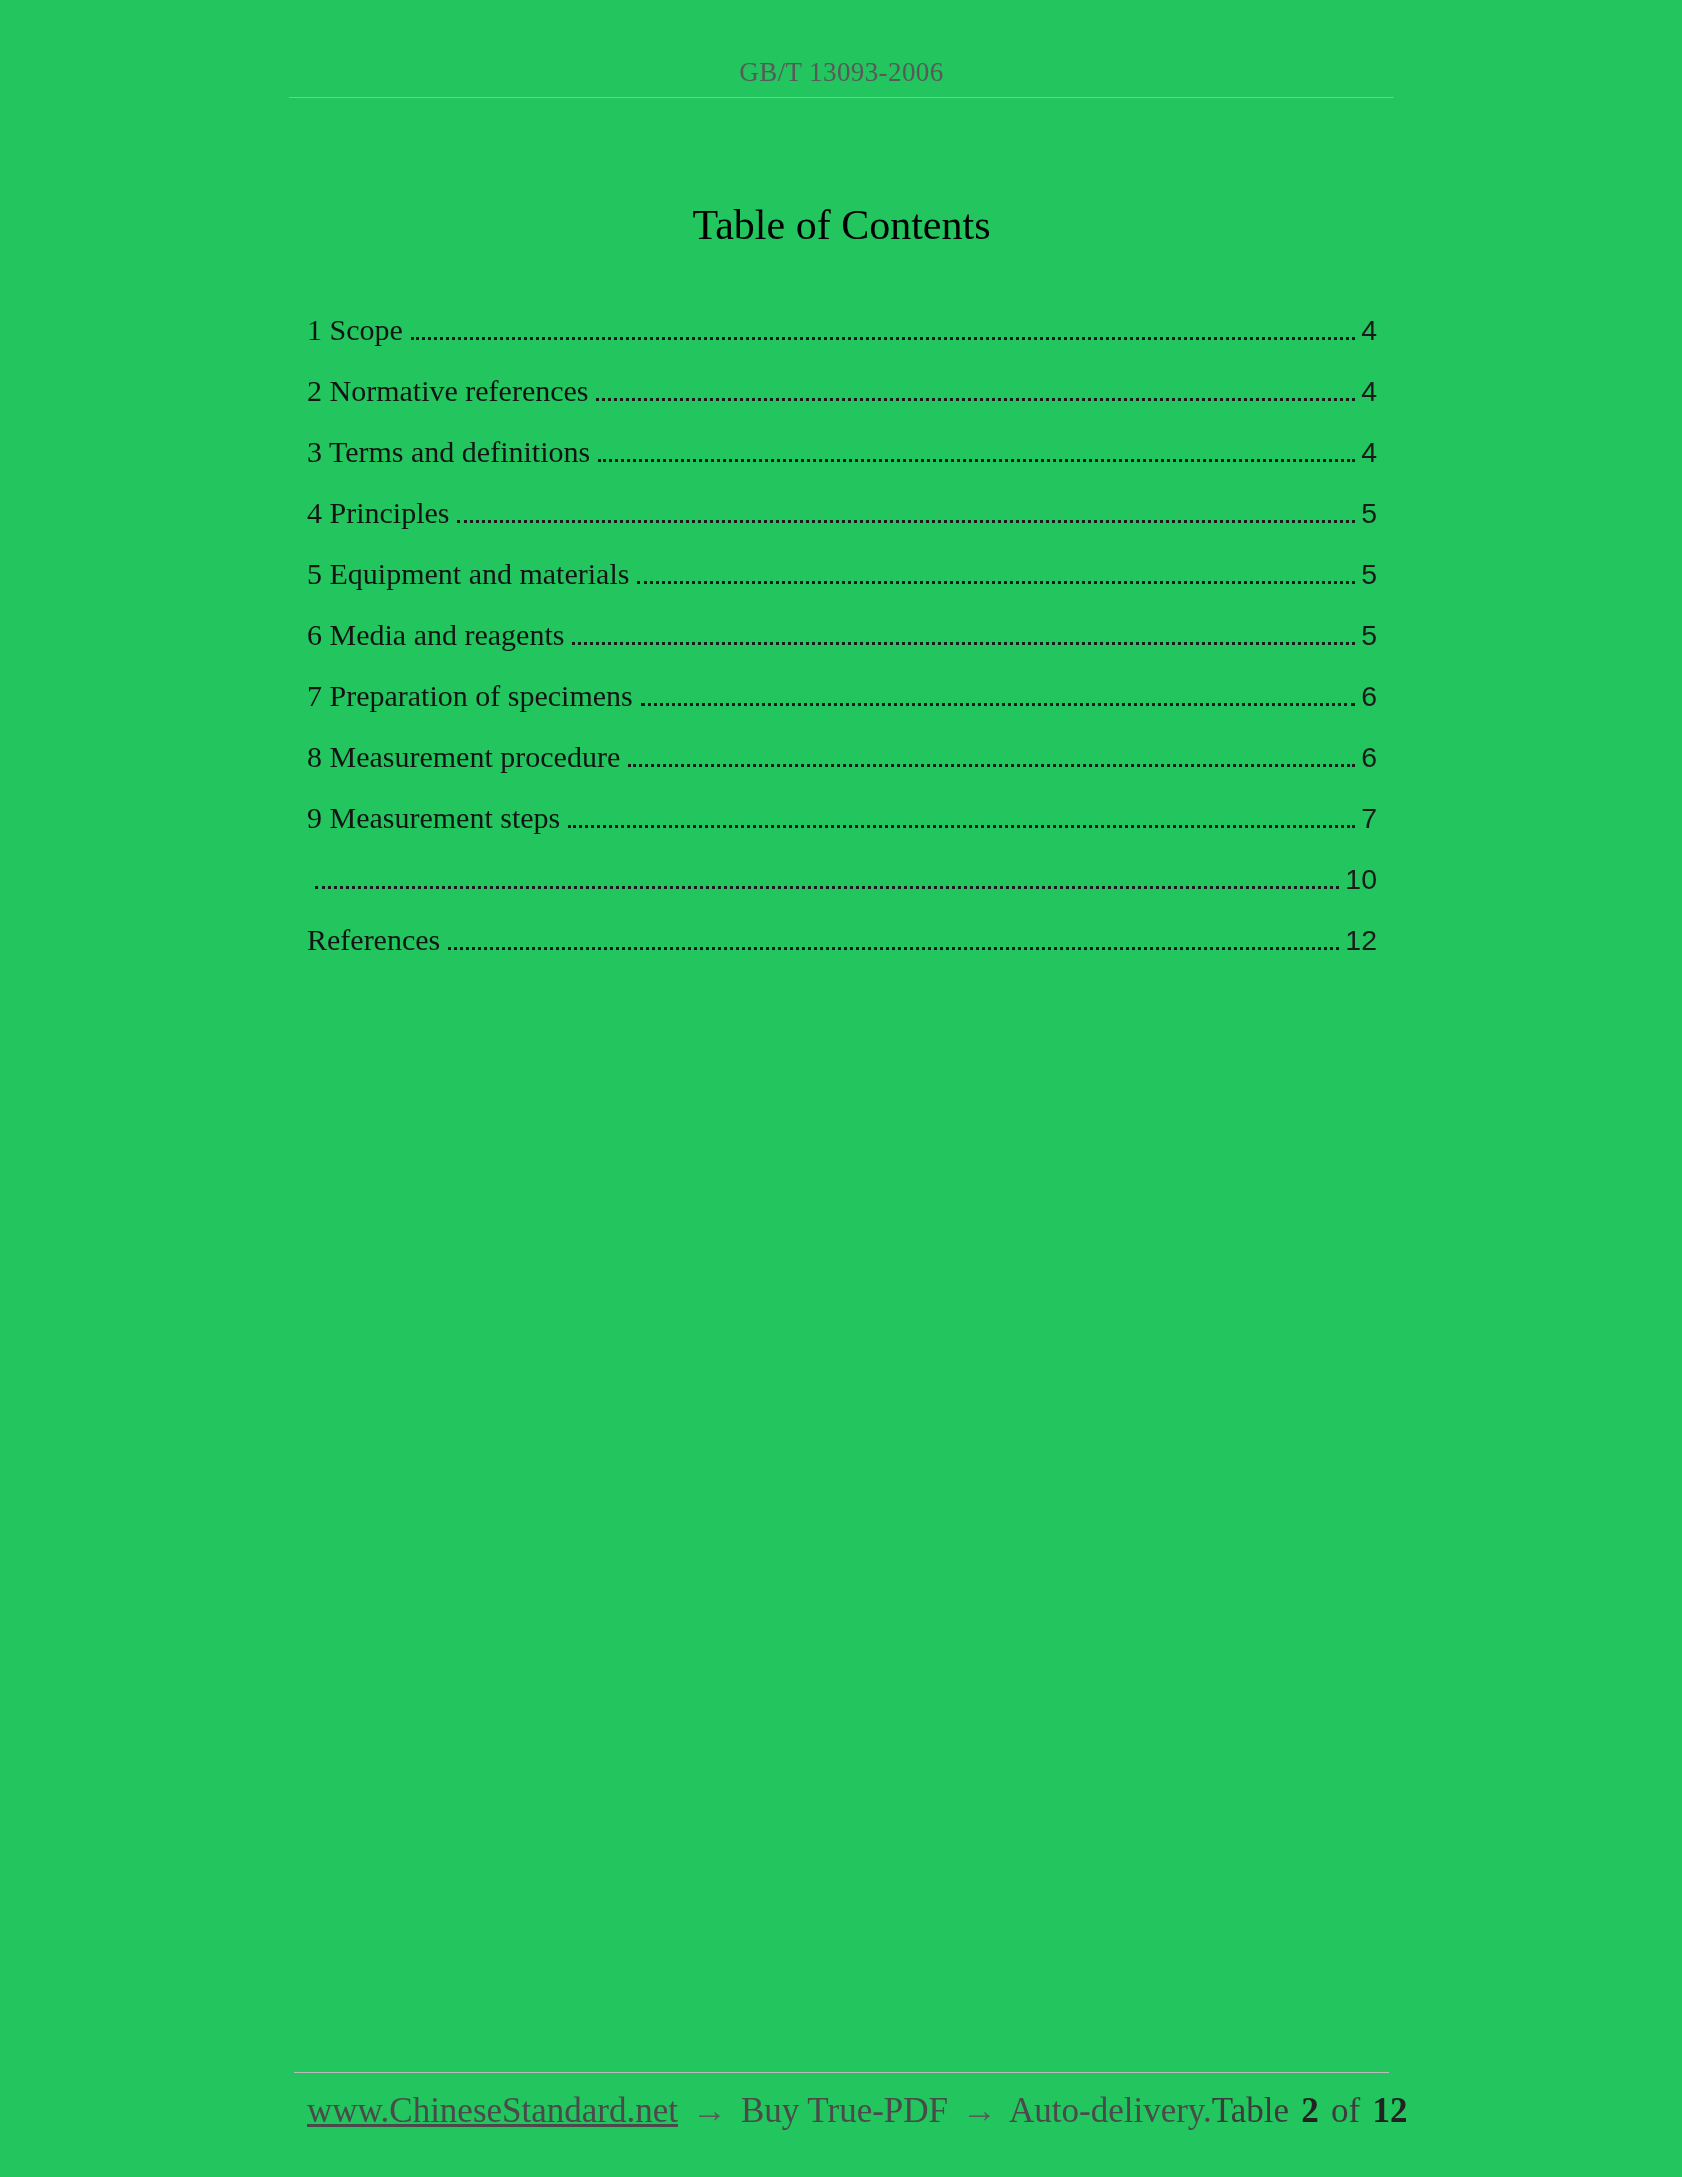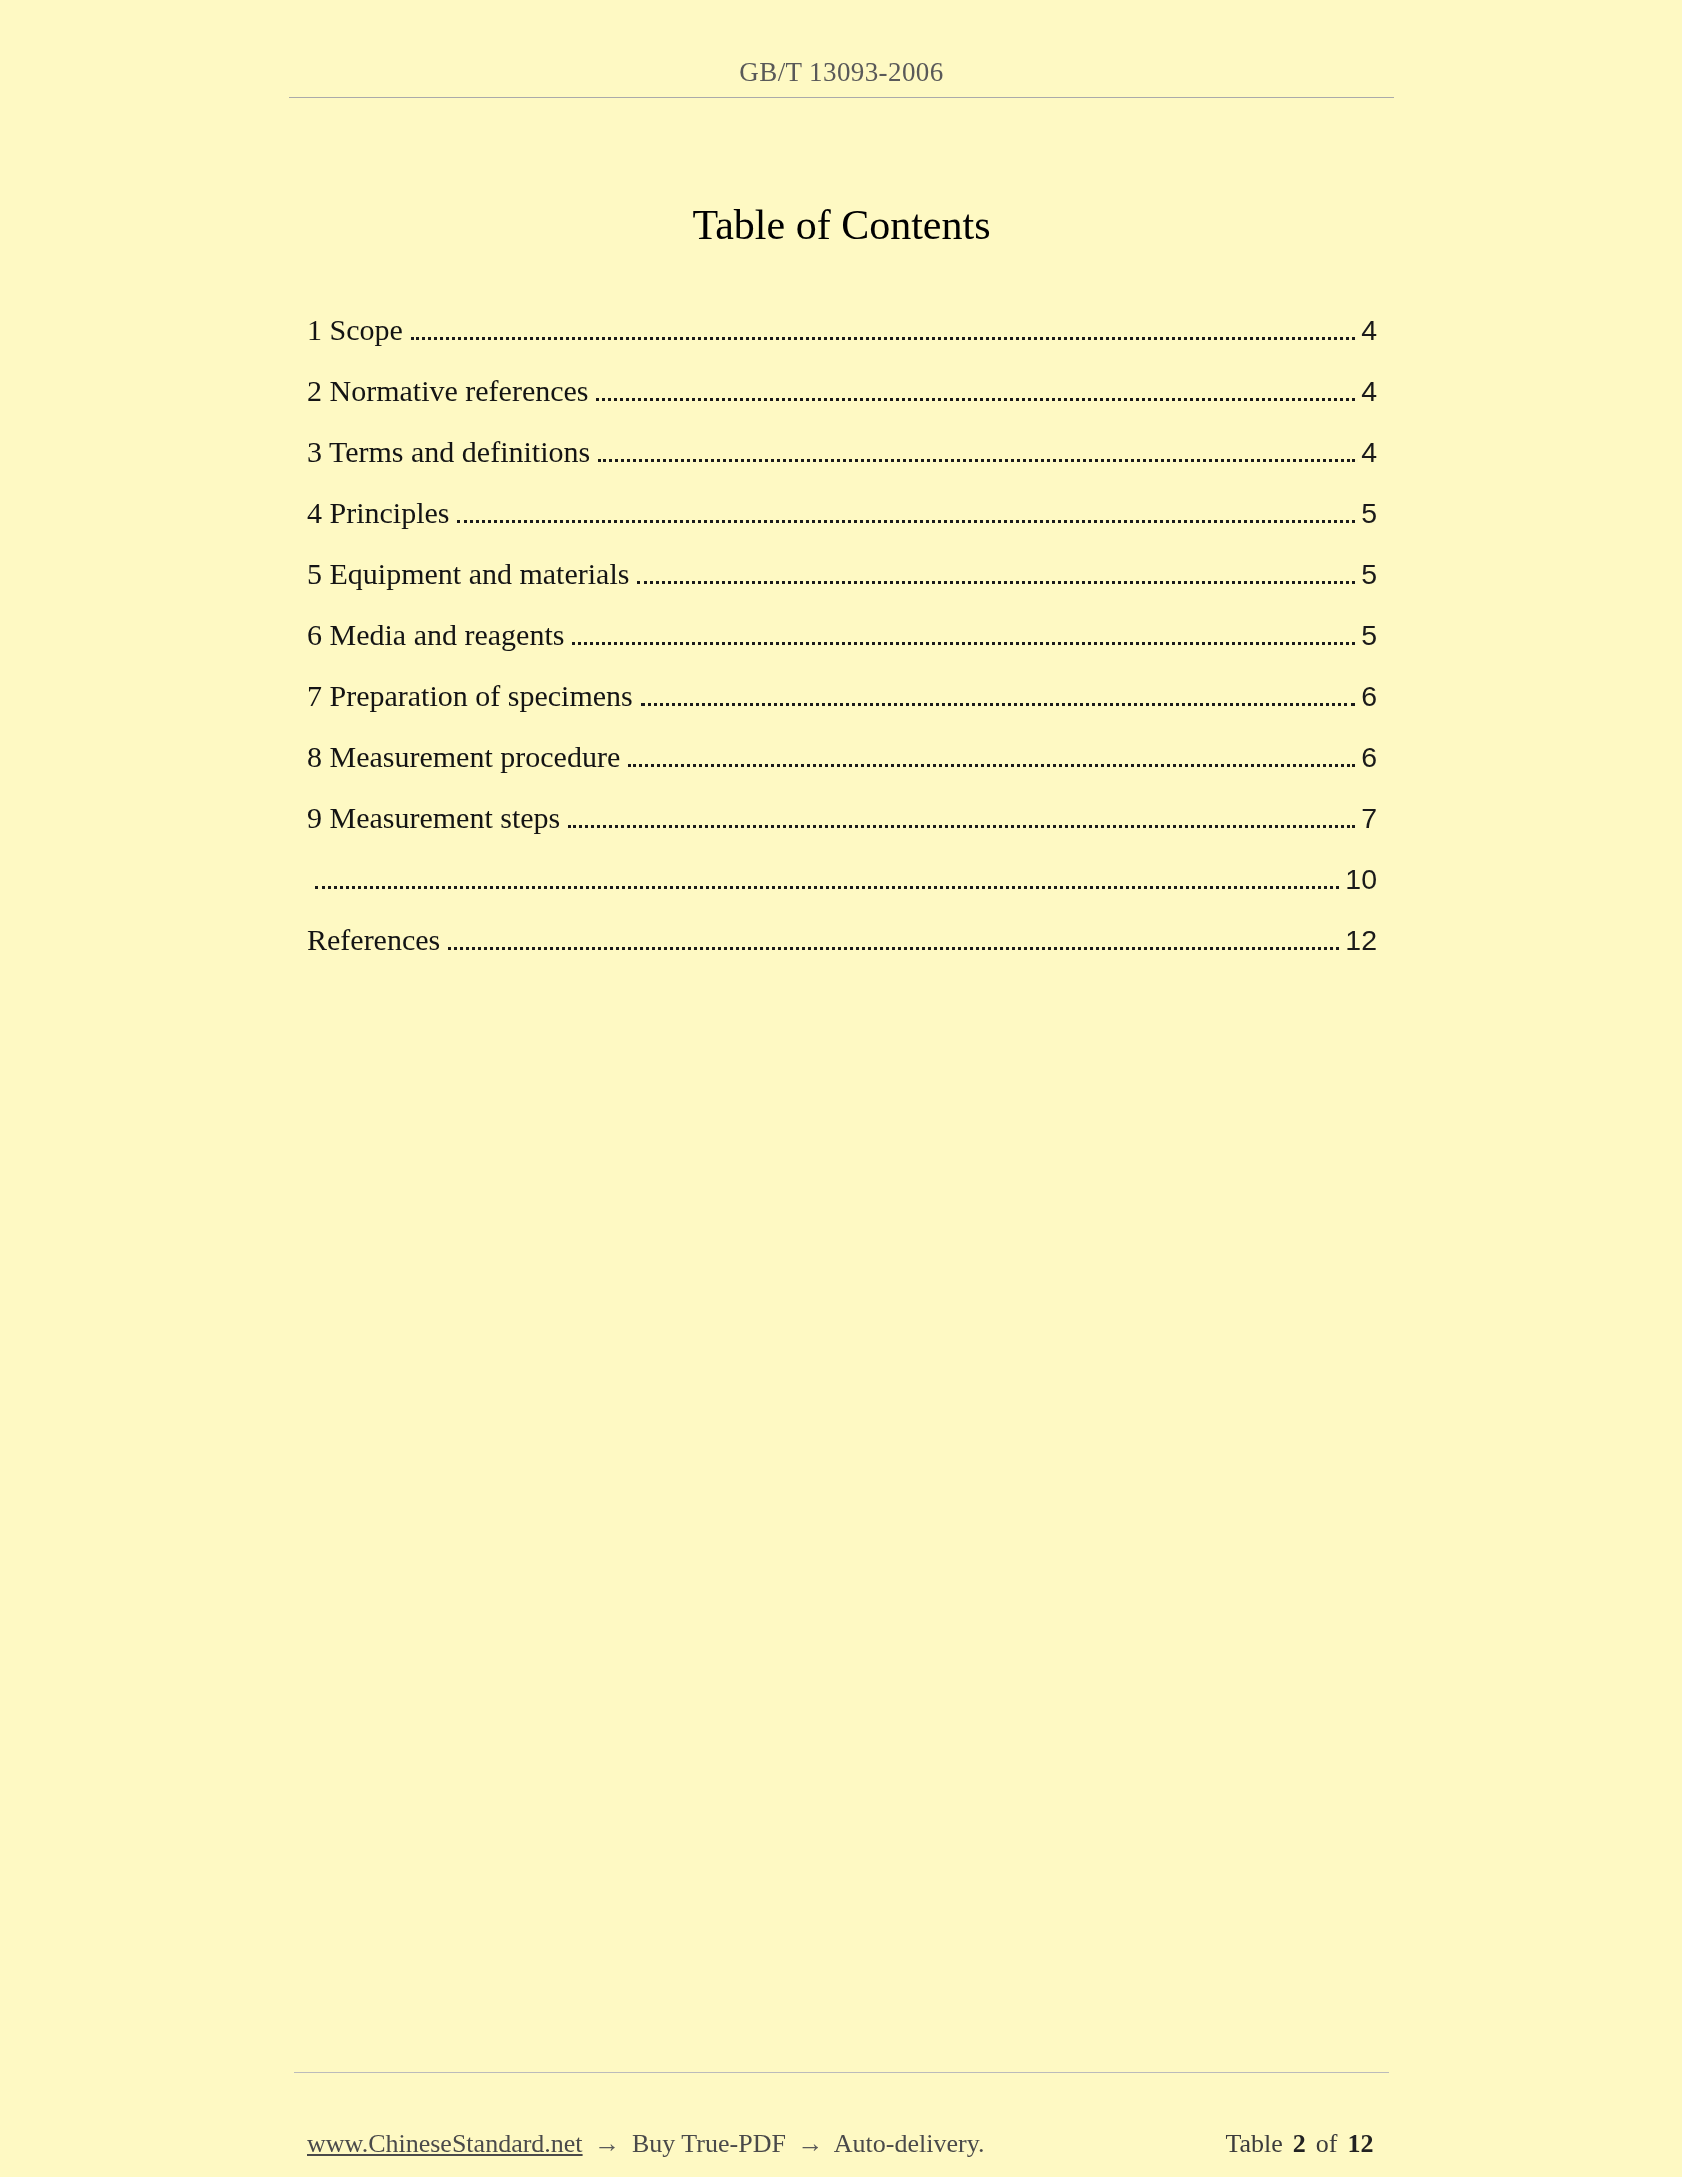--- a/index.html
+++ b/index.html
@@ -7,21 +7,21 @@
   body {
     width: 1683px;
     height: 2177px;
     position: relative;
     font-family: "Liberation Serif", serif;
     color: #111111;
   }
   .page {
     position: absolute;
     inset: 0;
-    background: #fef9c3;
+    background: #22c55e;
   }
 
   
   .doc-header {
     position: absolute;
     top: 57px;
     left: 0;
     width: 100%;
     text-align: center;
     font-size: 27px;
@@ -89,23 +89,22 @@
     border-top: 1.7px solid #bbbbbb;
   }
   .doc-footer {
     position: absolute;
     top: 2091px;
     left: 307px;
     width: 1070px;
     display: flex;
     justify-content: space-between;
     align-items: flex-end;
-    font-size: 26px;
+    font-size: 35px;
     color: #4a4a4a;
-    margin-top: 38px;
   }
   .footer-left { white-space: nowrap; }
   .footer-link {
     color: #4a4a4a;
     text-decoration: underline;
     cursor: pointer;
   }
   .footer-arrow { color: #5a5a5a; padding: 0 5.2px; }
   .footer-right { white-space: nowrap; color: #3c3c3c; }
   .footer-right .pg-num { font-weight: bold; color: #222222; padding: 0 3.5px; }

